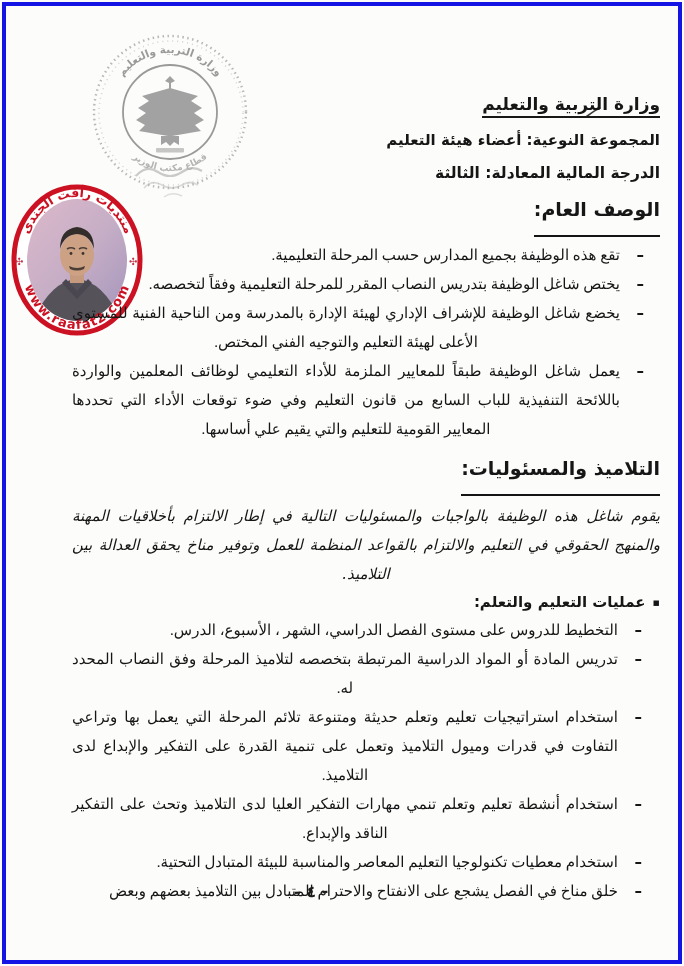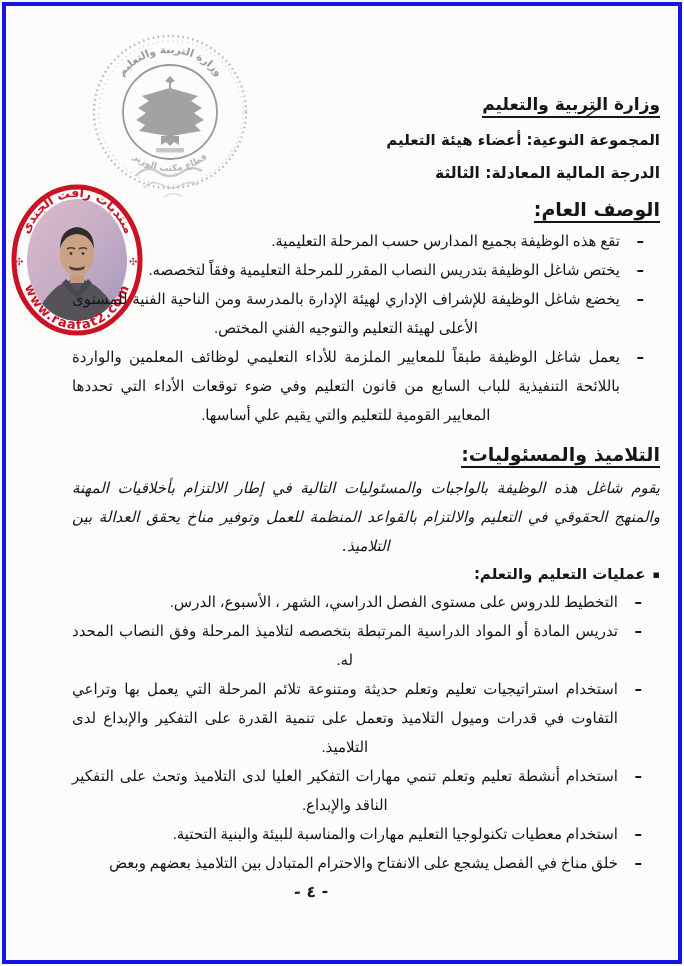--- a/index.html
+++ b/index.html
@@ -16,21 +16,21 @@
     direction:rtl; text-align:right;
   }
   .ministry-title{
     font-size:17px; font-weight:bold; display:inline-block;
     border-bottom:2px solid #181818; padding-bottom:2px; margin:0 0 10px 0;
   }
   .group-line{font-size:15px; font-weight:bold; line-height:24px; margin-bottom:9px;}
   .job-row{display:flex; align-items:baseline; gap:108px; font-weight:bold; font-size:15.5px; line-height:24px;}
   .section-title{
     font-size:19px; font-weight:bold; display:inline-block;
-    border-bottom:2.5px solid #141414; padding-bottom:1px; margin:13px 0 4px 0;
+    border-bottom:2.5px solid #141414; padding-bottom:15px; margin:13px 0 4px 0;
   }
   .blist{margin:0; padding:0 16px 0 0; list-style:none;}
   .blist li{display:flex; font-size:15px; line-height:29px; font-weight:500;}
   .blist .dash{flex:none; width:24px; font-weight:bold;}
   .blist .btxt{flex:1;font-family:Liberation Serif, serif;}
   .just .btxt, p.just{text-align:justify; text-align-last:center;}
   .intro{margin:2px 0 0 0; font-size:15px; line-height:29px;font-style:italic;}
   .sq-line{display:flex; gap:7px; font-size:15px; font-weight:bold; line-height:27px; align-items:center;}
   .sq{font-size:11px;}
   .sublist{padding-right:18px;}
@@ -181,21 +181,21 @@
       <li class="just">
         <span class="dash">–</span>
         <span class="btxt">استخدام استراتيجيات تعليم وتعلم حديثة ومتنوعة تلائم المرحلة التي يعمل بها وتراعي التفاوت في قدرات وميول التلاميذ وتعمل على تنمية القدرة على التفكير والإبداع لدى التلاميذ.</span>
       </li>
       <li class="just">
         <span class="dash">–</span>
         <span class="btxt">استخدام أنشطة تعليم وتعلم تنمي مهارات التفكير العليا لدى التلاميذ وتحث على التفكير الناقد والإبداع.</span>
       </li>
       <li>
         <span class="dash">–</span>
-        <span class="btxt">استخدام معطيات تكنولوجيا التعليم مهارات والمناسبة للبيئة والبنية التحتية.</span>
+        <span class="btxt">استخدام معطيات تكنولوجيا التعليم المعاصر والمناسبة للبيئة المتبادل التحتية.</span>
       </li>
       <li>
         <span class="dash">–</span>
         <span class="btxt">خلق مناخ في الفصل يشجع على الانفتاح والاحترام المتبادل بين التلاميذ بعضهم وبعض</span>
       </li>
     </ul>
   </div>
 
   <div class="pagenum">- ٤ -</div>
 </div>

